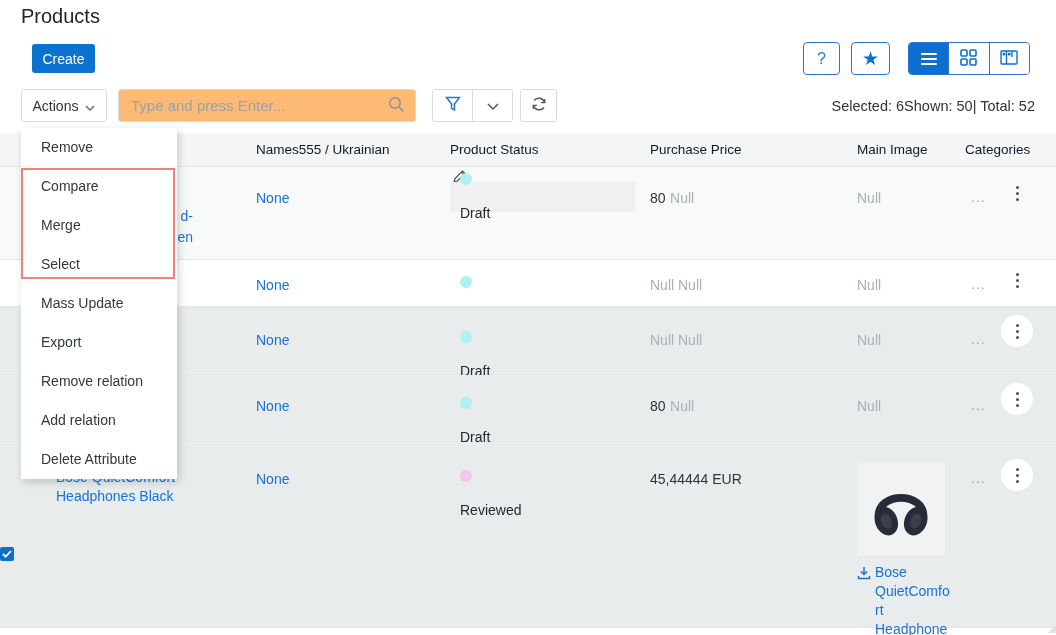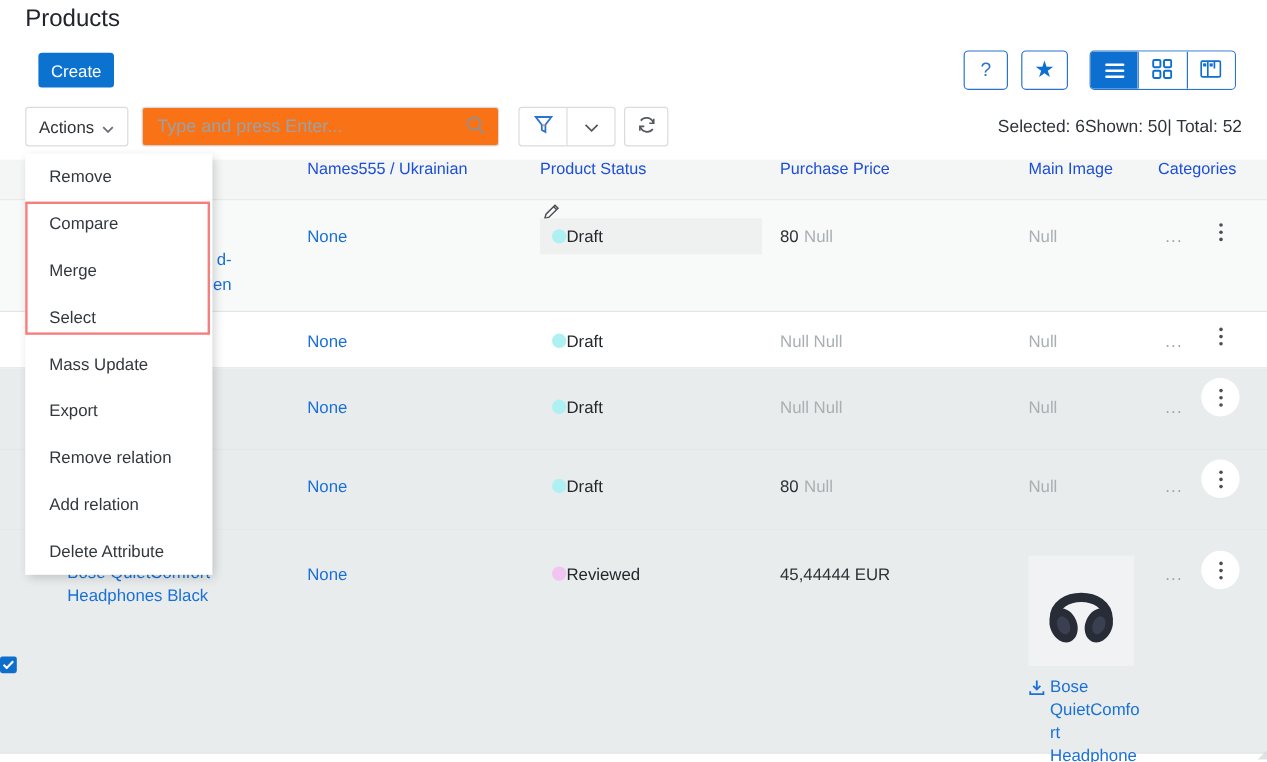--- a/index.html
+++ b/index.html
@@ -26,21 +26,21 @@
   .view-toggle .vt-btn:first-child { border-left:none; }
   .view-toggle .vt-btn.active { background:#0d6fd0; }
   .hamburger { display:flex; flex-direction:column; gap:3px; }
   .hamburger i { display:block; width:16px; height:2px; background:#fff; border-radius:1px; }
 
   .btn-actions { position:absolute; left:21px; top:89px; width:86px; height:33px;
     background:#fff; border:1px solid #d9dcdf; border-radius:3px; font-size:14px; color:#2f3337;
     font-family:inherit; display:flex; align-items:center; justify-content:center; gap:7px; cursor:pointer; }
 
   .search-box { position:absolute; left:118px; top:89px; width:298px; height:33px;
-    border:1px solid #d9dcdf; border-radius:3px; background:#f97316; display:flex; align-items:center; }
+    border:1px solid #d9dcdf; border-radius:3px; background:#fdba74; display:flex; align-items:center; }
   .search-box input { flex:1; border:none; outline:none; font-family:inherit; font-size:15px;
     color:#444; padding:0 8px 0 12px; background:transparent; }
   .search-box input::placeholder { color:#9ba1a6; }
   .search-btn { width:38px; height:100%; border:none; background:transparent; display:flex;
     align-items:center; justify-content:center; cursor:pointer; }
 
   .filter-group { position:absolute; left:432px; top:89px; width:81px; height:33px;
     border:1px solid #d9dcdf; border-radius:3px; background:#fff; display:flex; }
   .filter-group .fg-btn { flex:1; border:none; background:transparent; display:flex;
     align-items:center; justify-content:center; cursor:pointer; }
@@ -49,42 +49,42 @@
   .btn-refresh { position:absolute; left:520px; top:89px; width:37px; height:33px;
     border:1px solid #d9dcdf; border-radius:3px; background:#fff; display:flex;
     align-items:center; justify-content:center; cursor:pointer; }
 
   .counts { position:absolute; left:700px; top:89px; width:335px; height:33px;
     display:flex; align-items:center; justify-content:flex-end; font-size:14.5px; color:#2e3338; }
 
   
   .table { position:absolute; left:0; top:133px; width:1056px; }
   .thead { display:flex; height:34px; background:#f4f6f6; border-bottom:1px solid #e3e6e7;
-    padding:0 21px; font-size:13.5px; color:#1d4ed8; align-items:flex-start; }
+    padding:0 21px; font-size:13.5px; color:#0f172a; align-items:center; }
   .trow { display:flex; padding:0 21px; border-bottom:1px solid #e3e6e7; position:relative; }
   .row-1 { height:93px; background:#f8f9f9; }
   .row-2 { height:47px; background:#ffffff; }
   .row-3 { height:68px; background:#e8eced; }
   .row-4 { height:67px; background:#e8eced; }
   .row-5 { height:186px; background:#e8eced; }
 
   .c-check { width:35px; }
   .c-name  { width:194px; position:relative; }
   .c-names { width:200px; padding-left:6px; }
   .c-status{ width:200px; position:relative; }
   .c-price { width:199px; }
   .c-image { width:116px; padding-left:8px; }
   .c-cat   { flex:1; display:flex; align-items:flex-start; }
   .link { color:#1a70d7; text-decoration:none; cursor:pointer; font-size:14px; }
   .null-text { color:#a9b0b4; font-size:14px; }
   .dark-text { color:#2e3338; font-size:14px; }
   .pt-r1 { padding-top:22px; } .pt-r2 { padding-top:16px; } .pt-r3 { padding-top:24px; }
   .pt-r4 { padding-top:22px; } .pt-r5 { padding-top:28px; }
 
-  .status-wrap { display:flex; align-items:center; gap:0; padding-left:10px; }
+  .status-wrap { display:flex; gap:20px; padding-left:10px;flex-direction:column; }
   .dot { width:12px; height:12px; border-radius:50%; display:inline-block; flex:0 0 auto; }
   .dot-draft { background:#aff1f3; }
   .dot-reviewed { background:#f2c4f2; }
   .status-label { font-size:14px; color:#23272c; }
 
   .status-edit-box { position:absolute; left:0; top:15px; width:185px; height:30px;
     background:#eff1f1; display:flex; align-items:center; }
   .pencil { position:absolute; left:2px; top:3px; cursor:pointer; }
 
   .more-dots { color:#9aa2a8; font-size:14px; letter-spacing:1px; padding-left:6px; }

